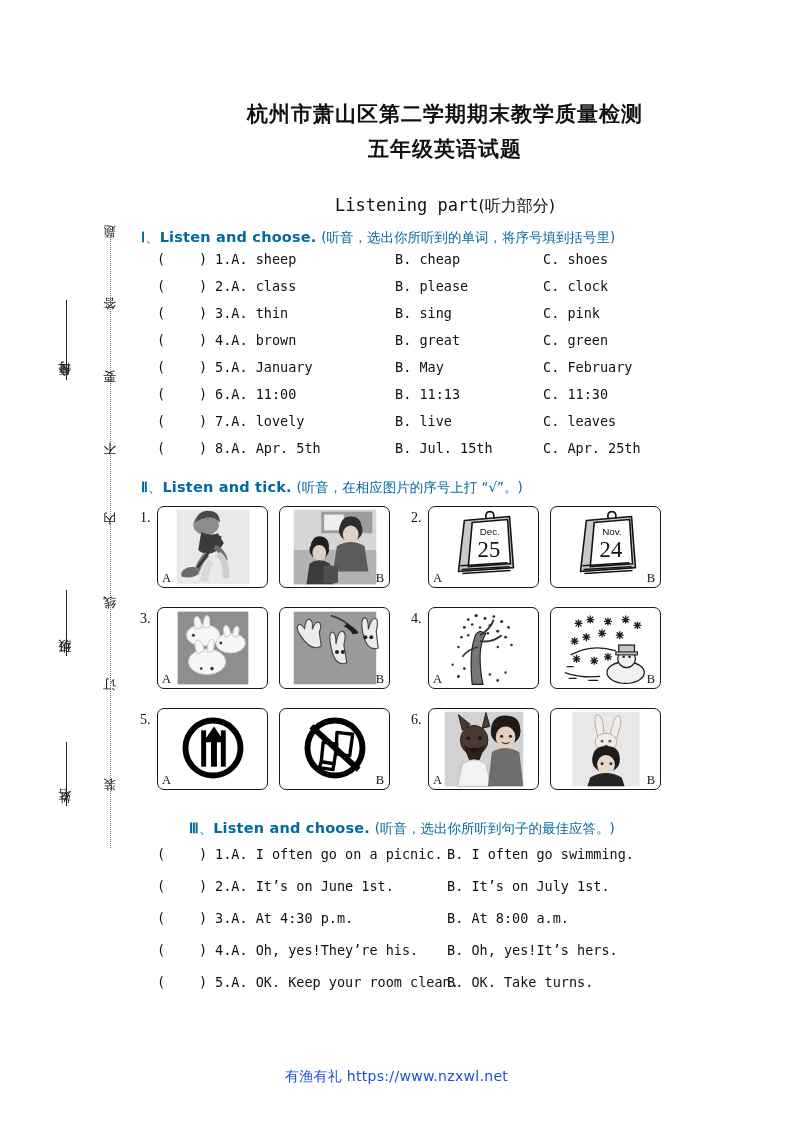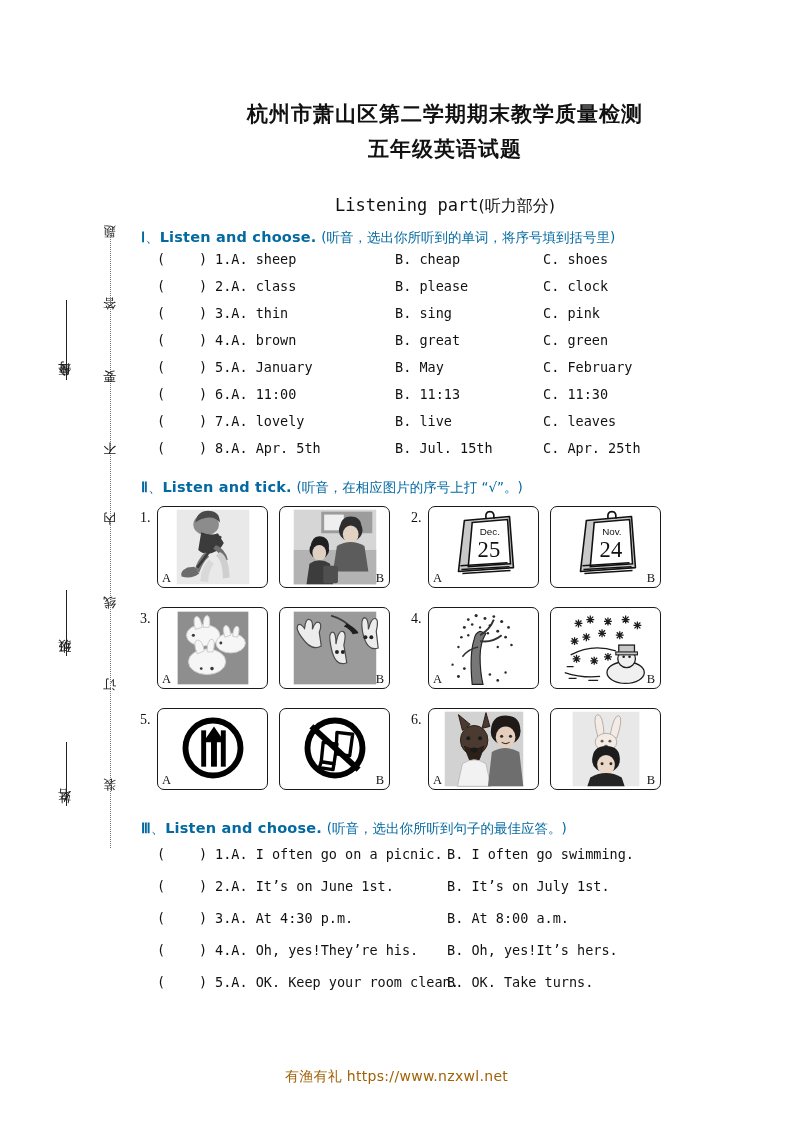--- a/index.html
+++ b/index.html
@@ -192,21 +192,21 @@
   .pic-art svg { display:block; }
 
   
   #footer-mark {
     position: absolute;
     left: 0; right: 0;
     top: 1068px;
     text-align: center;
     font-family: "DejaVu Sans", "Liberation Sans", sans-serif;
     font-size: 14px;
-    color: #a16207;
+    color: #1d4ed8;
     letter-spacing: .3px;
   }
 </style>
 </head>
 <body>
 
 <div id="seal-margin">
 
   <div class="vtext field-col" style="top:382px;">座位号</div>
   <div class="field-rule" style="top:300px; height:80px;"></div>
@@ -647,21 +647,21 @@
               </g>
               <path d="M40 70 q16-9 32 0 l3 9 l-38 0z" fill="#242424"></path>
             </svg>
           </div>
           <span class="pic-letter right">B</span>
         </div>
       </div>
     </div>
   </div>
 
-  <div class="sec-head" style="margin-top:10px;">
+  <div class="sec-head" style="margin-top:10px;margin-left:48px;">
     <span class="rn">Ⅲ</span><span>、</span><span class="en">Listen and choose.</span>
     <span class="cn">(听音，选出你所听到句子的最佳应答。)</span>
   </div>
 
   <div class="mcq-list" style="margin-top:8px;">
     <div class="mcq2-row">
       <span class="paren-open">(</span>
       <span class="paren-close">)</span>
       <span class="optA"><span>1.</span><span>A. I often go on a picnic.</span></span>
       <span class="optB">B. I often go swimming.</span>

